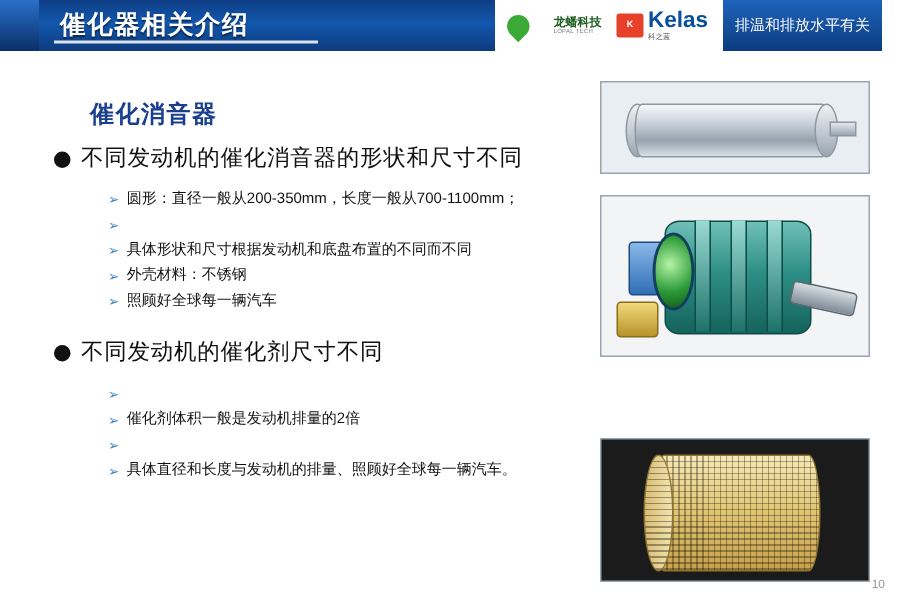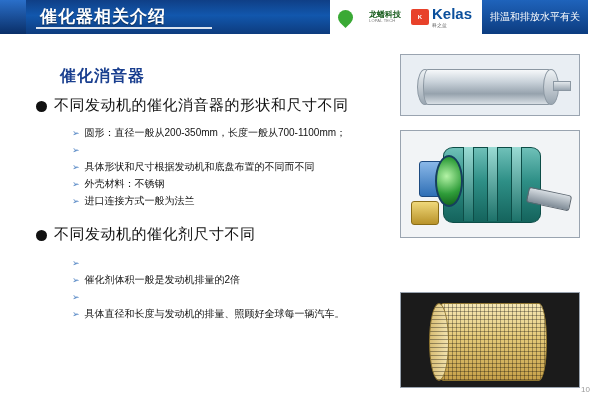--- a/index.html
+++ b/index.html
@@ -229,21 +229,21 @@
       <div class="sub-item">
         <span class="arrow">➢</span>
         <span class="st">具体形状和尺寸根据发动机和底盘布置的不同而不同</span>
       </div>
       <div class="sub-item">
         <span class="arrow">➢</span>
         <span class="st">外壳材料：不锈钢</span>
       </div>
       <div class="sub-item">
         <span class="arrow">➢</span>
-        <span class="st">进口连接方式一般为法兰</span>
+        <span class="st">照顾好全球每一辆汽车</span>
       </div>
     </div>
 
     <div class="bullet-l1" style="left:36px;top:191px;justify-content:flex-end;">
       <span class="dot"></span>
       <span class="t">不同发动机的催化剂尺寸不同</span>
     </div>
     <div class="sub-list" style="left:72px;top:222px;">
       <div class="sub-item">
         <span class="arrow">➢</span>

